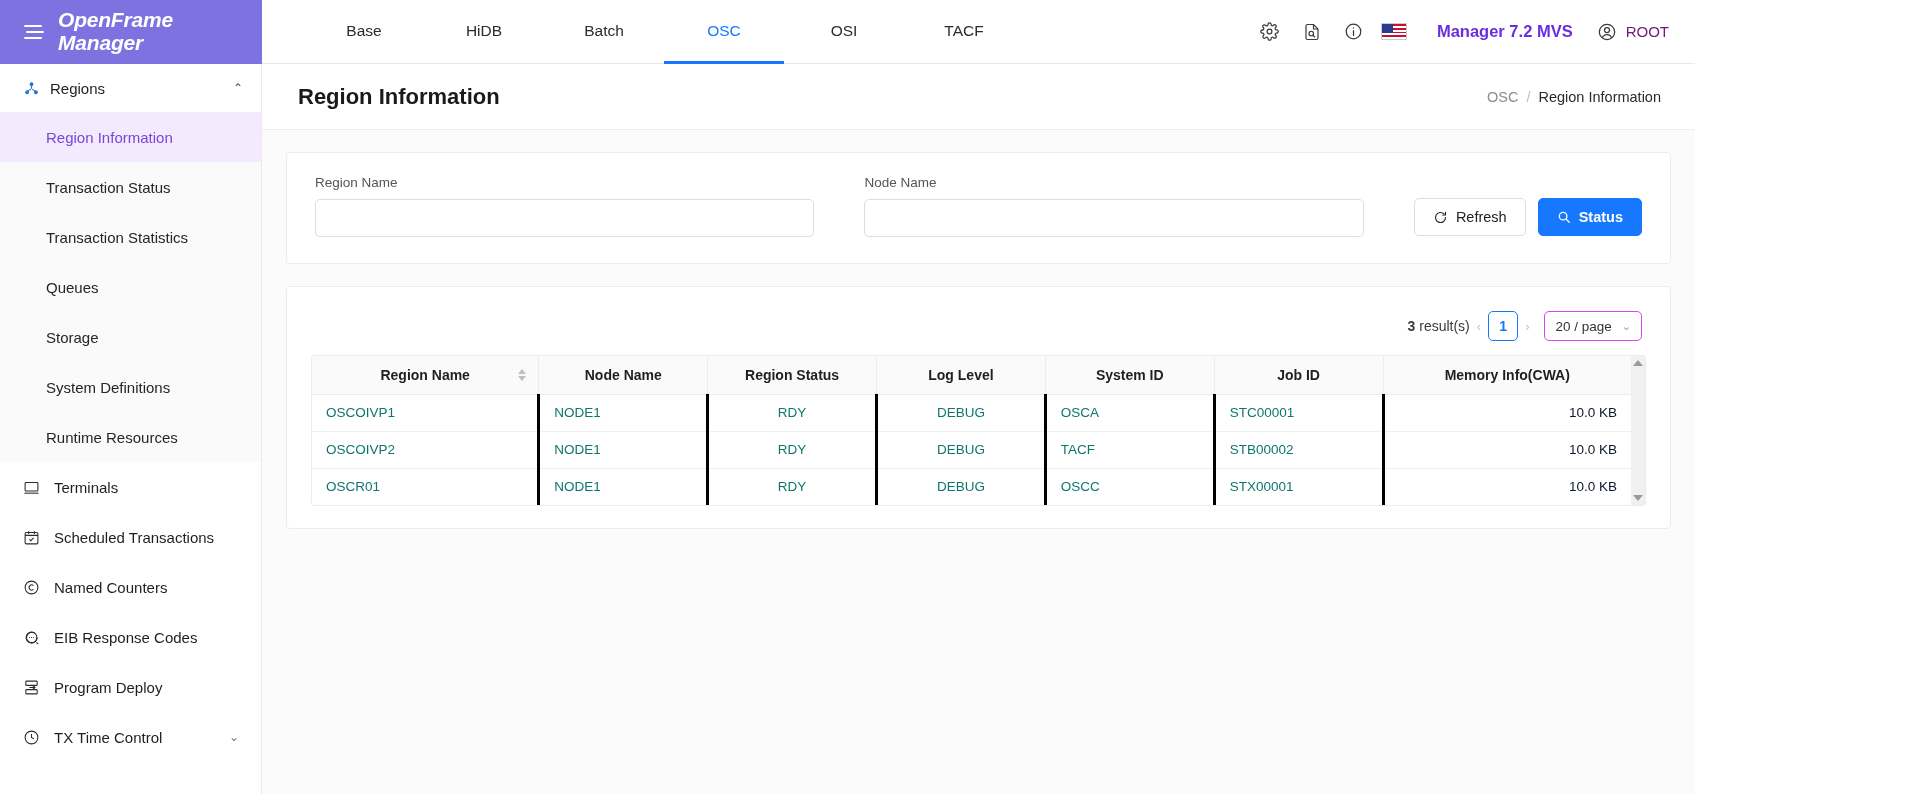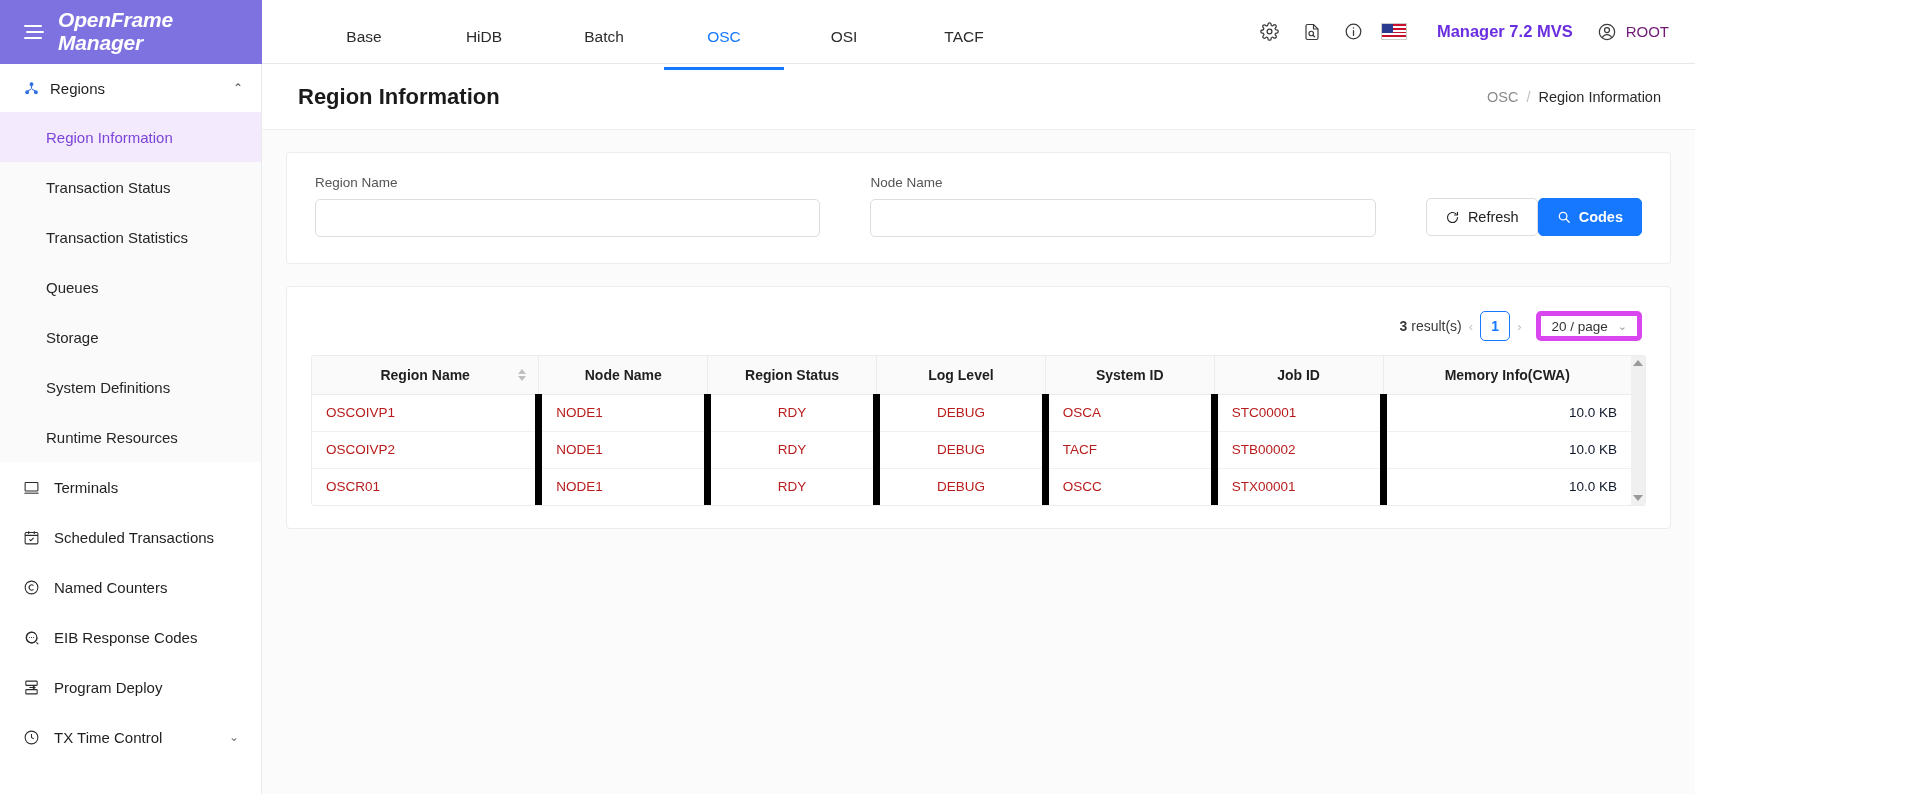--- a/index.html
+++ b/index.html
@@ -31,21 +31,21 @@
   }
   .brand-title span { display: block; }
 
   .topnav { flex: 1; display: flex; align-items: stretch; border-bottom: 1px solid #e8e8e8; }
   .nav-tabs { display: flex; align-items: stretch; padding-left: 42px; }
   .nav-tab {
     min-width: 120px; padding: 0 18px;
     display: flex; align-items: center; justify-content: center;
     font-size: 15.5px; color: #2b2b2b; cursor: pointer;
     border-bottom: 3px solid transparent;
-    position: relative; top: 7px;
+    position: relative; top: 1px;
   }
   .nav-tab.active { color: #1677ff; border-bottom-color: #1677ff; font-weight: 400; }
 
   .topnav-right {
     margin-left: auto; display: flex; align-items: center; gap: 0px; padding-right: 26px;
   }
   .hicon { width: 42px; height: 42px; display: flex; align-items: center; justify-content: center; cursor: pointer; color:#3a3a3a; }
   .flag { width: 26px; height: 17px; margin: 0 8px 0 6px; position: relative; overflow: hidden; border: 1px solid #ccc; cursor: pointer; }
   .flag .stripes { position:absolute; inset:0;
     background: repeating-linear-gradient(to bottom,#c8102e 0,#c8102e 1.9px,#ffffff 1.9px,#ffffff 3.8px); }
@@ -98,54 +98,54 @@
   .card {
     background: #ffffff; border: 1px solid #ececf0; border-radius: 4px;
   }
   .search-card { padding: 22px 28px 26px 28px; display: flex; align-items: flex-end; }
   .field { width: 522px; margin-right: 50px; }
   .field label { display: block; font-size: 13.5px; color: #555; margin-bottom: 9px; }
   .field input {
     width: 100%; height: 38px; border: 1px solid #dcdce3; border-radius: 5px;
     padding: 0 11px; font-size: 14px; font-family: "Liberation Sans", sans-serif; outline: none; color:#222;
   }
-  .btn-row { margin-left: auto; display: flex; align-items: center; padding-bottom: 1px; }
+  .btn-row { margin-left: auto; display: flex; gap: 12px; align-items: center; padding-bottom: 1px; }
   .btn {
     height: 38px; border-radius: 5px; display: inline-flex; align-items: center; gap: 8px;
     padding: 0 18px; font-size: 14.5px; cursor: pointer; border: 1px solid #dcdce3;
     background: #ffffff; color: #222;
   }
   .btn.primary { background: #1677ff; border-color: #1677ff; color: #ffffff; font-weight: bold; }
 
   .result-card { margin-top: 22px; padding: 18px 24px 22px 24px; }
   .pager { display: flex; align-items: center; justify-content: flex-end; gap: 4px; height: 42px; padding-right: 4px; }
   .pager .cnt { font-size: 14px; color: #3a3a3a; }
   .pager .cnt b { font-weight: bold; }
   .pg-arrow { color: #bfbfbf; font-size: 13px; padding: 0 3px; cursor: pointer; user-select:none; }
   .pg-num {
     width: 30px; height: 30px; border: 1px solid #1677ff; border-radius: 5px; color: #1677ff;
     display: flex; align-items: center; justify-content: center; font-size: 14px; font-weight: bold; cursor: pointer;
   }
   .pg-size {
-    height: 30px; border: 5px solid #d946ef; border-radius: 5px; padding: 0 10px;
+    height: 30px; border: 1px solid #d946ef; border-radius: 5px; padding: 0 10px;
     display: flex; align-items: center; gap: 10px; font-size: 13.5px; color: #333; cursor: pointer; margin-left: 8px;
   }
   .pg-size .cdown { color: #9a9a9a; font-size: 11px; }
 
   .tbl-wrap { margin-top: 8px; display: flex; border: 1px solid #ececf0; border-radius: 3px; overflow: hidden; }
   table { border-collapse: collapse; width: 100%; table-layout: fixed; }
   th {
     background: #fafafa; height: 38px; font-size: 14px; font-weight: bold; color: #1f1f1f;
     border-bottom: 1px solid #ececf0; border-right: 1px solid #ececf0; text-align: center;
     position: relative; padding: 0 10px;
   }
   th:last-child { border-right: none; }
   td {
-    height: 37px; font-size: 13.5px; color: #b91c1c; border-bottom: 1px solid #f0f0f3;
-    border-right: 7px solid #000000; padding: 0 14px;
+    height: 37px; font-size: 13.5px; color: #0f766e; border-bottom: 1px solid #f0f0f3;
+    border-right: 3px solid #000000; padding: 0 14px;
   }
   td:last-child { border-right: none; }
   tr:last-child td { border-bottom: none; }
   .c-left { text-align: left; }
   .c-center { text-align: center; }
   .c-right { text-align: right; color: #0f172a; }
   .sorter { position: absolute; right: 12px; top: 50%; transform: translateY(-50%); display:flex; flex-direction:column; gap:2px; cursor:pointer; }
   .sorter i { width:0;height:0;border-left:4px solid transparent;border-right:4px solid transparent;display:block; }
   .sorter i.up { border-bottom: 5px solid #bfbfbf; }
   .sorter i.dn { border-top: 5px solid #bfbfbf; }
@@ -345,21 +345,21 @@
                 <path d="M20 12a8 8 0 1 1-2.4-5.7" stroke-linecap="round"></path>
                 <path d="M20 3.5V8h-4.5" stroke-linecap="round"></path>
               </svg>
               <span>Refresh</span>
             </div>
             <div class="btn primary">
               <svg width="14" height="14" viewBox="0 0 24 24" fill="none" stroke="#ffffff" stroke-width="2.2">
                 <circle cx="10.5" cy="10.5" r="6.5"></circle>
                 <path d="M15.4 15.4L21 21" stroke-linecap="round"></path>
               </svg>
-              <span>Codes</span>
+              <span>Status</span>
             </div>
           </div>
         </div>
 
         <div class="card result-card">
 
           <div class="pager">
             <span class="cnt"><b>3</b><span> result(s)</span></span>
             <span class="pg-arrow">‹</span>
             <span class="pg-num">1</span>

